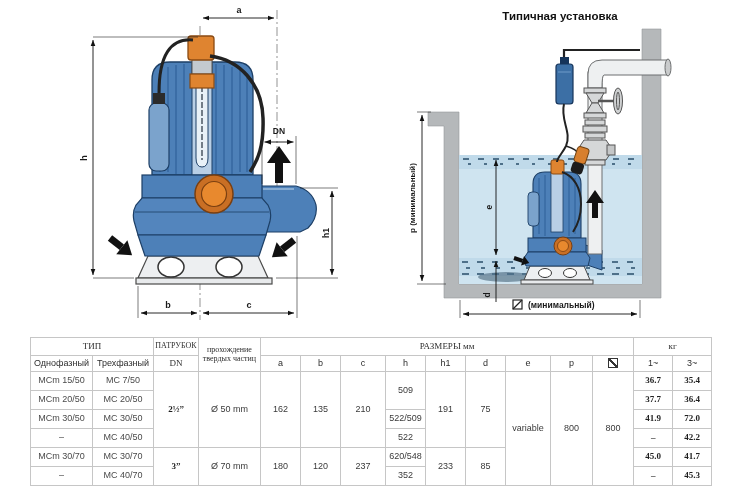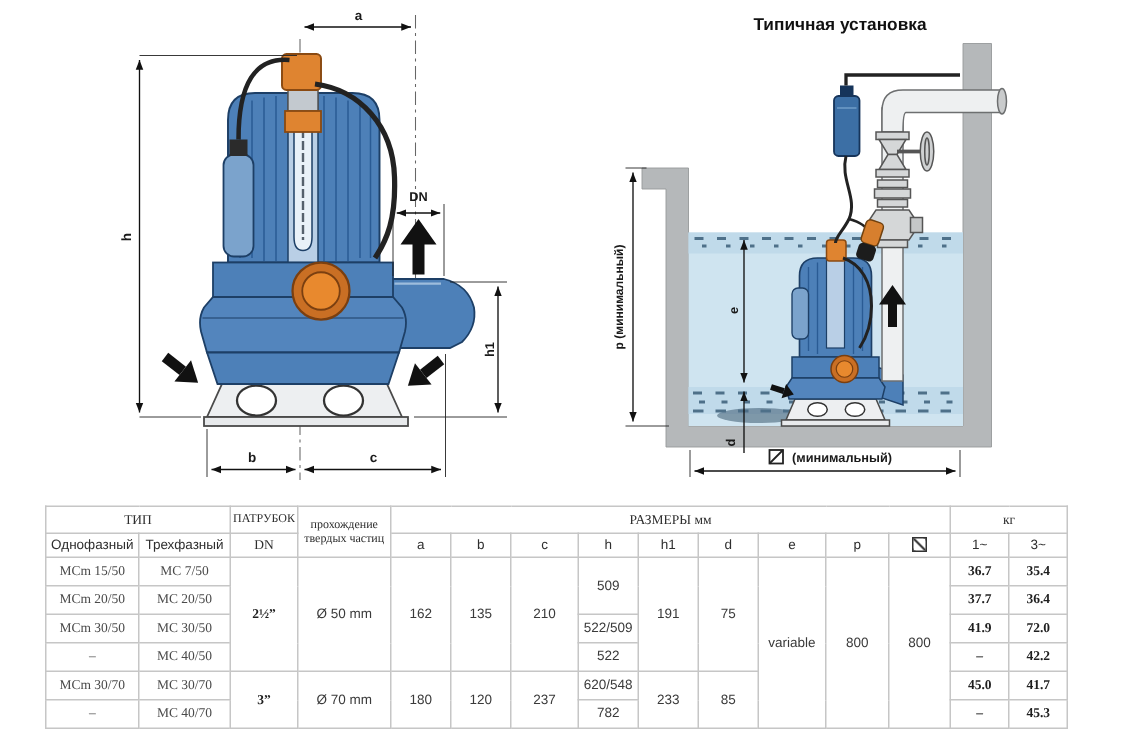--- a/index.html
+++ b/index.html
@@ -15,21 +15,21 @@
   table.spec{position:absolute;left:30px;top:337px;width:681px;border-collapse:collapse;
              table-layout:fixed;font-size:9px;color:#3a3a3a;border:1px solid #9a9a9a;}
   table.spec th,table.spec td{border:1px solid #c6c6c6;text-align:center;vertical-align:middle;
              padding:0 1px;height:18px;line-height:1.1;overflow:hidden;}
   table.spec thead tr:first-child th{height:17px;}
   table.spec thead tr+tr th{height:15px;}
   table.spec thead{border-bottom:1px solid #9a9a9a;}
   table.spec th{font-weight:normal;color:#2e2e2e;}
   .b{font-weight:bold;color:#1f1f1f;font-family:Liberation Serif, serif;}
   .small{font-size:8px;font-weight:bold;color:#2e2e2e;font-family:Liberation Serif, serif;}
-  .typ{color:#4a4a4a;font-family:Liberation Serif, serif;}
+  .typ{color:#4a4a4a;}
   tr.group td{border-top:1px solid #9a9a9a;}
   .sq-icon{display:inline-block;width:8px;height:8px;border:1px solid #333;vertical-align:middle;
     background:linear-gradient(45deg,transparent 42%,#333 42%,#333 58%,transparent 58%);}
 </style>
 </head>
 <body>
 
 <div class="page">
 
 <svg viewBox="0 0 748 332" width="748" height="332">
@@ -303,20 +303,20 @@
       <td rowspan="2">237</td>
       <td>620/548</td>
       <td rowspan="2">233</td>
       <td rowspan="2">85</td>
       <td class="b">45.0</td>
       <td class="b">41.7</td>
     </tr>
     <tr>
       <td class="typ">–</td>
       <td class="typ">MC 40/70</td>
-      <td>782</td>
+      <td>352</td>
       <td class="b">–</td>
       <td class="b">45.3</td>
     </tr>
   </tbody>
 </table>
 
 </div>
 
 </body></html>

